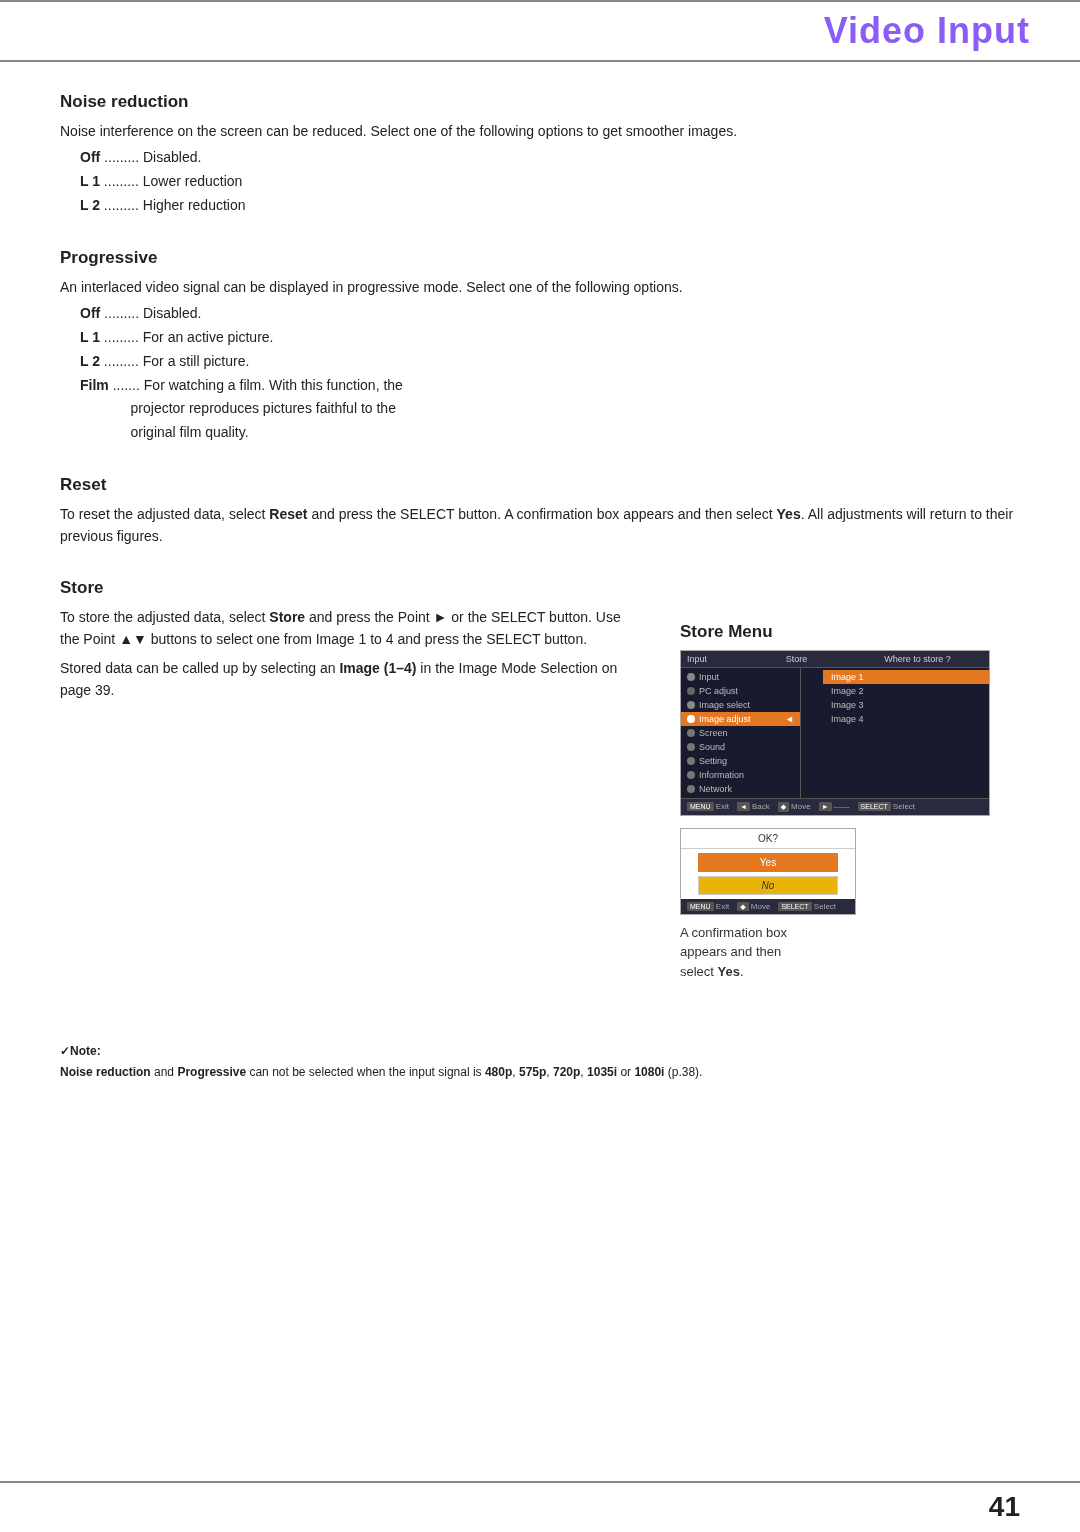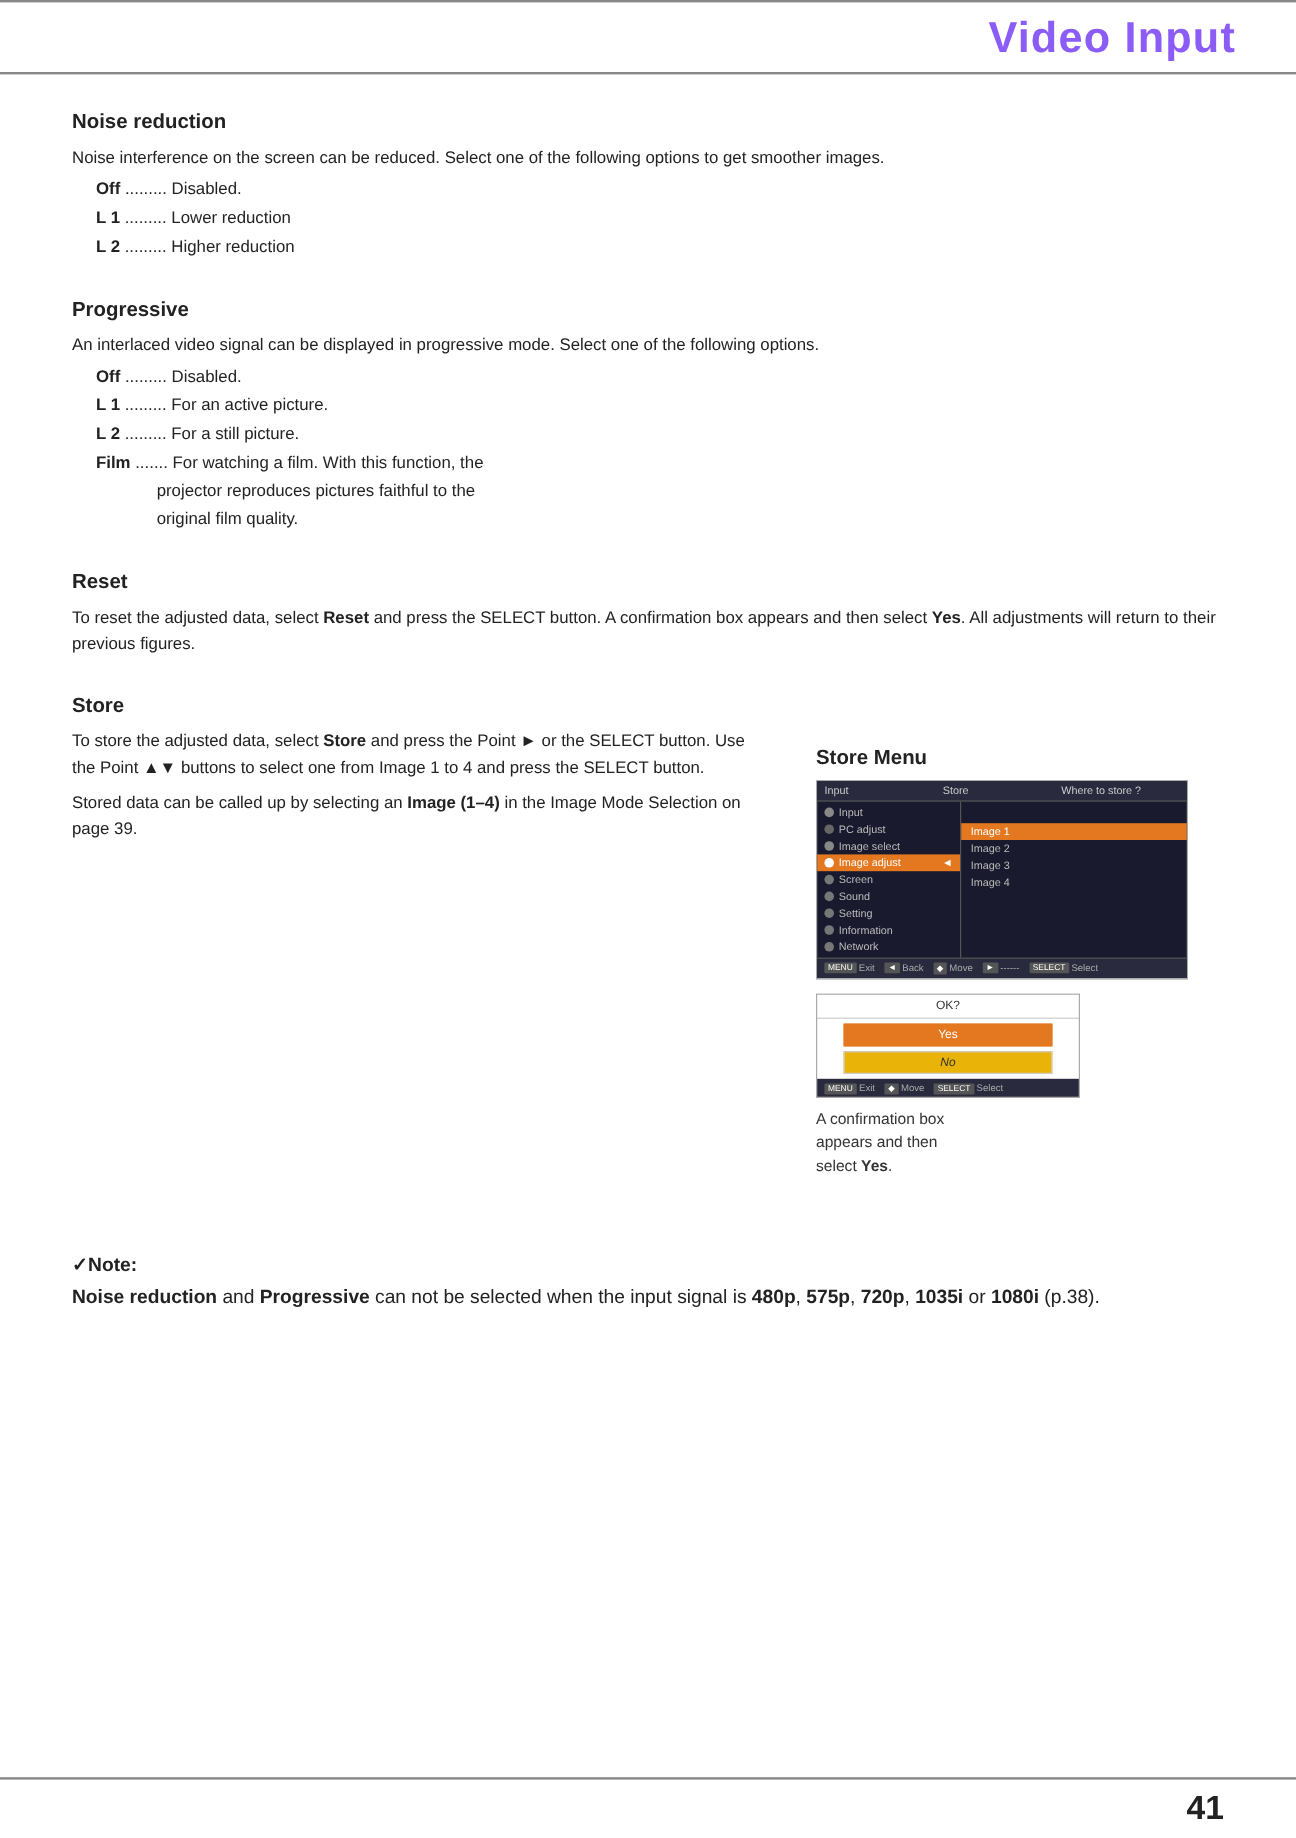--- a/index.html
+++ b/index.html
@@ -120,21 +120,22 @@
     }
     .menu-mockup .menu-left-item .icon-dot {
       width: 8px;
       height: 8px;
       background: #888;
       border-radius: 50%;
       flex-shrink: 0;
     }
     .menu-mockup .menu-right {
       flex: 1;
-      padding: 18px 0;
+      padding: 2px 0;
+      margin-left: 22px;
     }
     .menu-mockup .menu-right-item {
       padding: 2px 8px;
       font-size: 9px;
       color: #bbb;
     }
     .menu-mockup .menu-right-item.selected {
       background: #e47820;
       color: #fff;
     }
@@ -157,21 +158,21 @@
       color: #fff;
       font-size: 7px;
       padding: 1px 3px;
       border-radius: 1px;
     }
 
     
     .confirm-box {
       border: 1px solid #aaa;
       background: #fff;
-      width: 220px;
+      width: 176px;
       padding: 0;
       font-size: 10px;
     }
     .confirm-box .confirm-title {
       text-align: center;
       padding: 4px;
       font-size: 10px;
       color: #333;
       border-bottom: 1px solid #ccc;
     }
@@ -210,21 +211,21 @@
       color: #333;
     }
 
     
     .note-section {
       margin-top: 30px;
       margin-bottom: 30px;
       padding: 0 60px;
     }
     .note-section .note-text {
-      font-size: 16px;
+      font-size: 12px;
       line-height: 1.7;
     }
 
     
     .bottom-bar {
       position: absolute;
       bottom: 1px;
       left: 0;
       right: 0;
       border-top: 2px solid #888;

